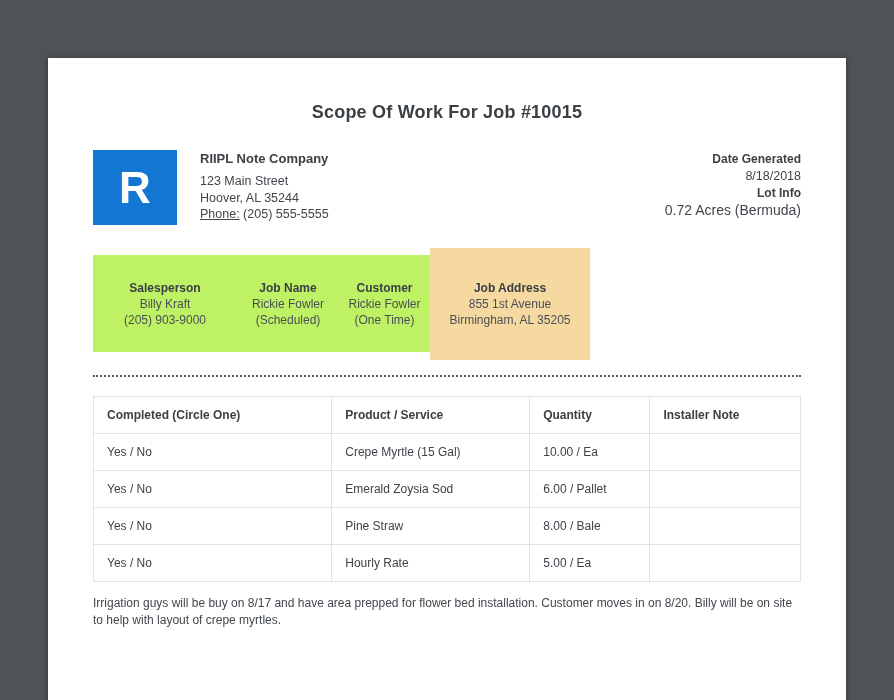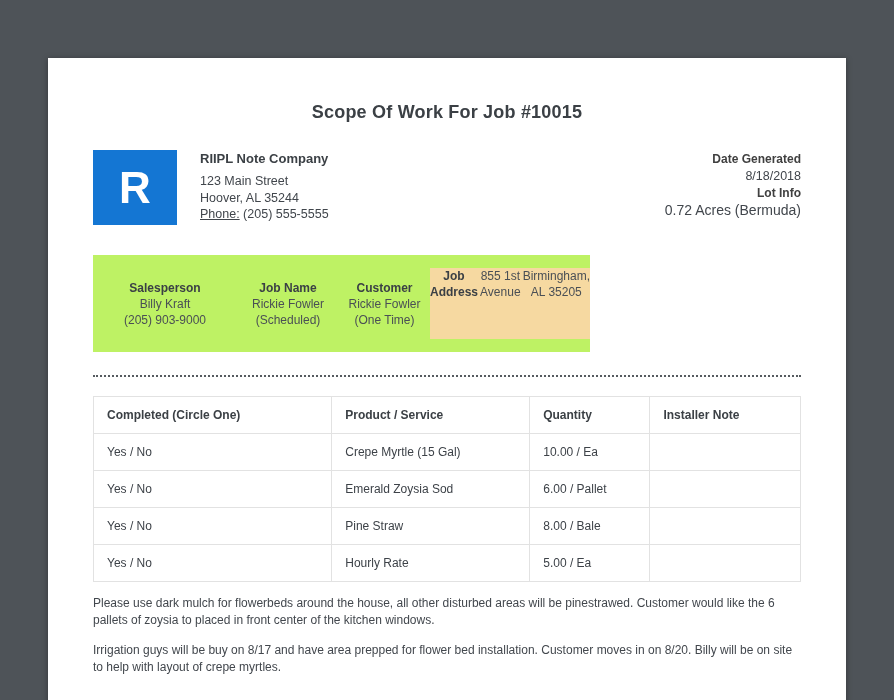--- a/index.html
+++ b/index.html
@@ -79,23 +79,23 @@
     display: flex;
     align-items: center;
   }
   .banner-col { text-align: center; }
   .col-salesperson { width: 144px; }
   .col-jobname { width: 102px; }
   .col-customer { width: 91px; }
   .col-address {
     width: 160px;
     background: #f6d9a1;
-    height: 71px;
-    display: flex;
-    flex-direction: row;
+    height: 112px;
+    display: flex;
+    flex-direction: column;
     justify-content: center;
   }
   .banner-label {
     font-size: 12px;
     font-weight: 700;
     color: #3b4045;
     line-height: 16px;
   }
   .banner-line {
     font-size: 12px;
@@ -224,17 +224,16 @@
         </tr>
         <tr>
           <td>Yes / No</td>
           <td>Hourly Rate</td>
           <td>5.00 / Ea</td>
           <td></td>
         </tr>
       </tbody>
     </table>
 
-    <p class="job-desc-para">Please use dark mulch for flowerbeds around the house, all other disturbed areas will be pinestrawed. Customer would like the 6 pallets of zoysia to placed in front center of the kitchen windows.</p>
     <p class="job-desc-para">Irrigation guys will be buy on 8/17 and have area prepped for flower bed installation. Customer moves in on 8/20. Billy will be on site to help with layout of crepe myrtles.</p>
 
   </div>
 </div>
 
 </body></html>

